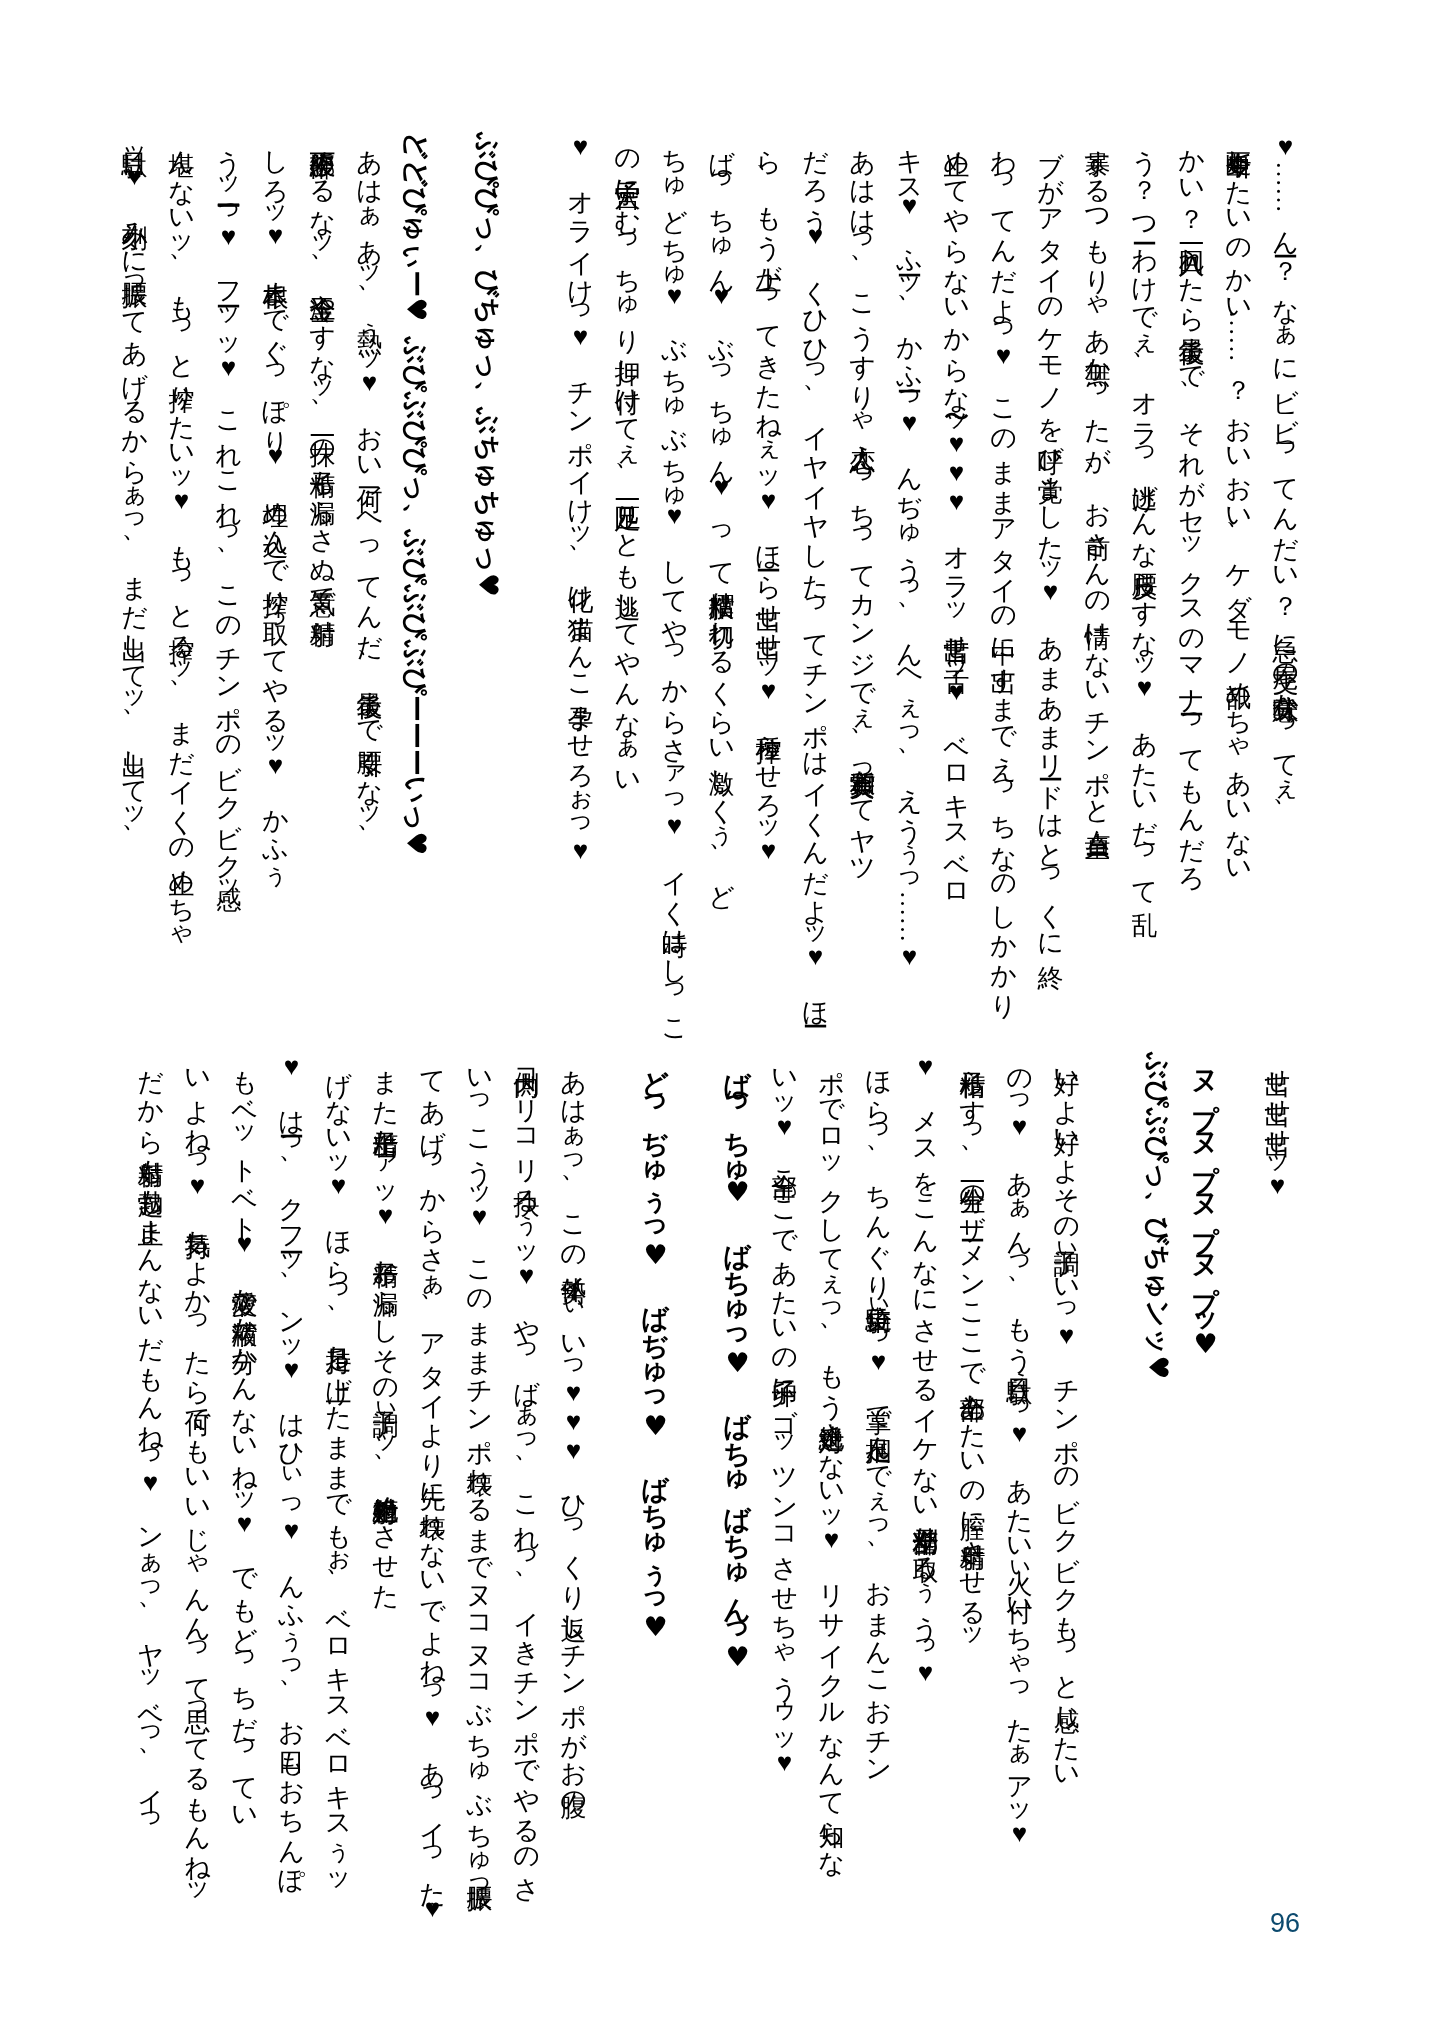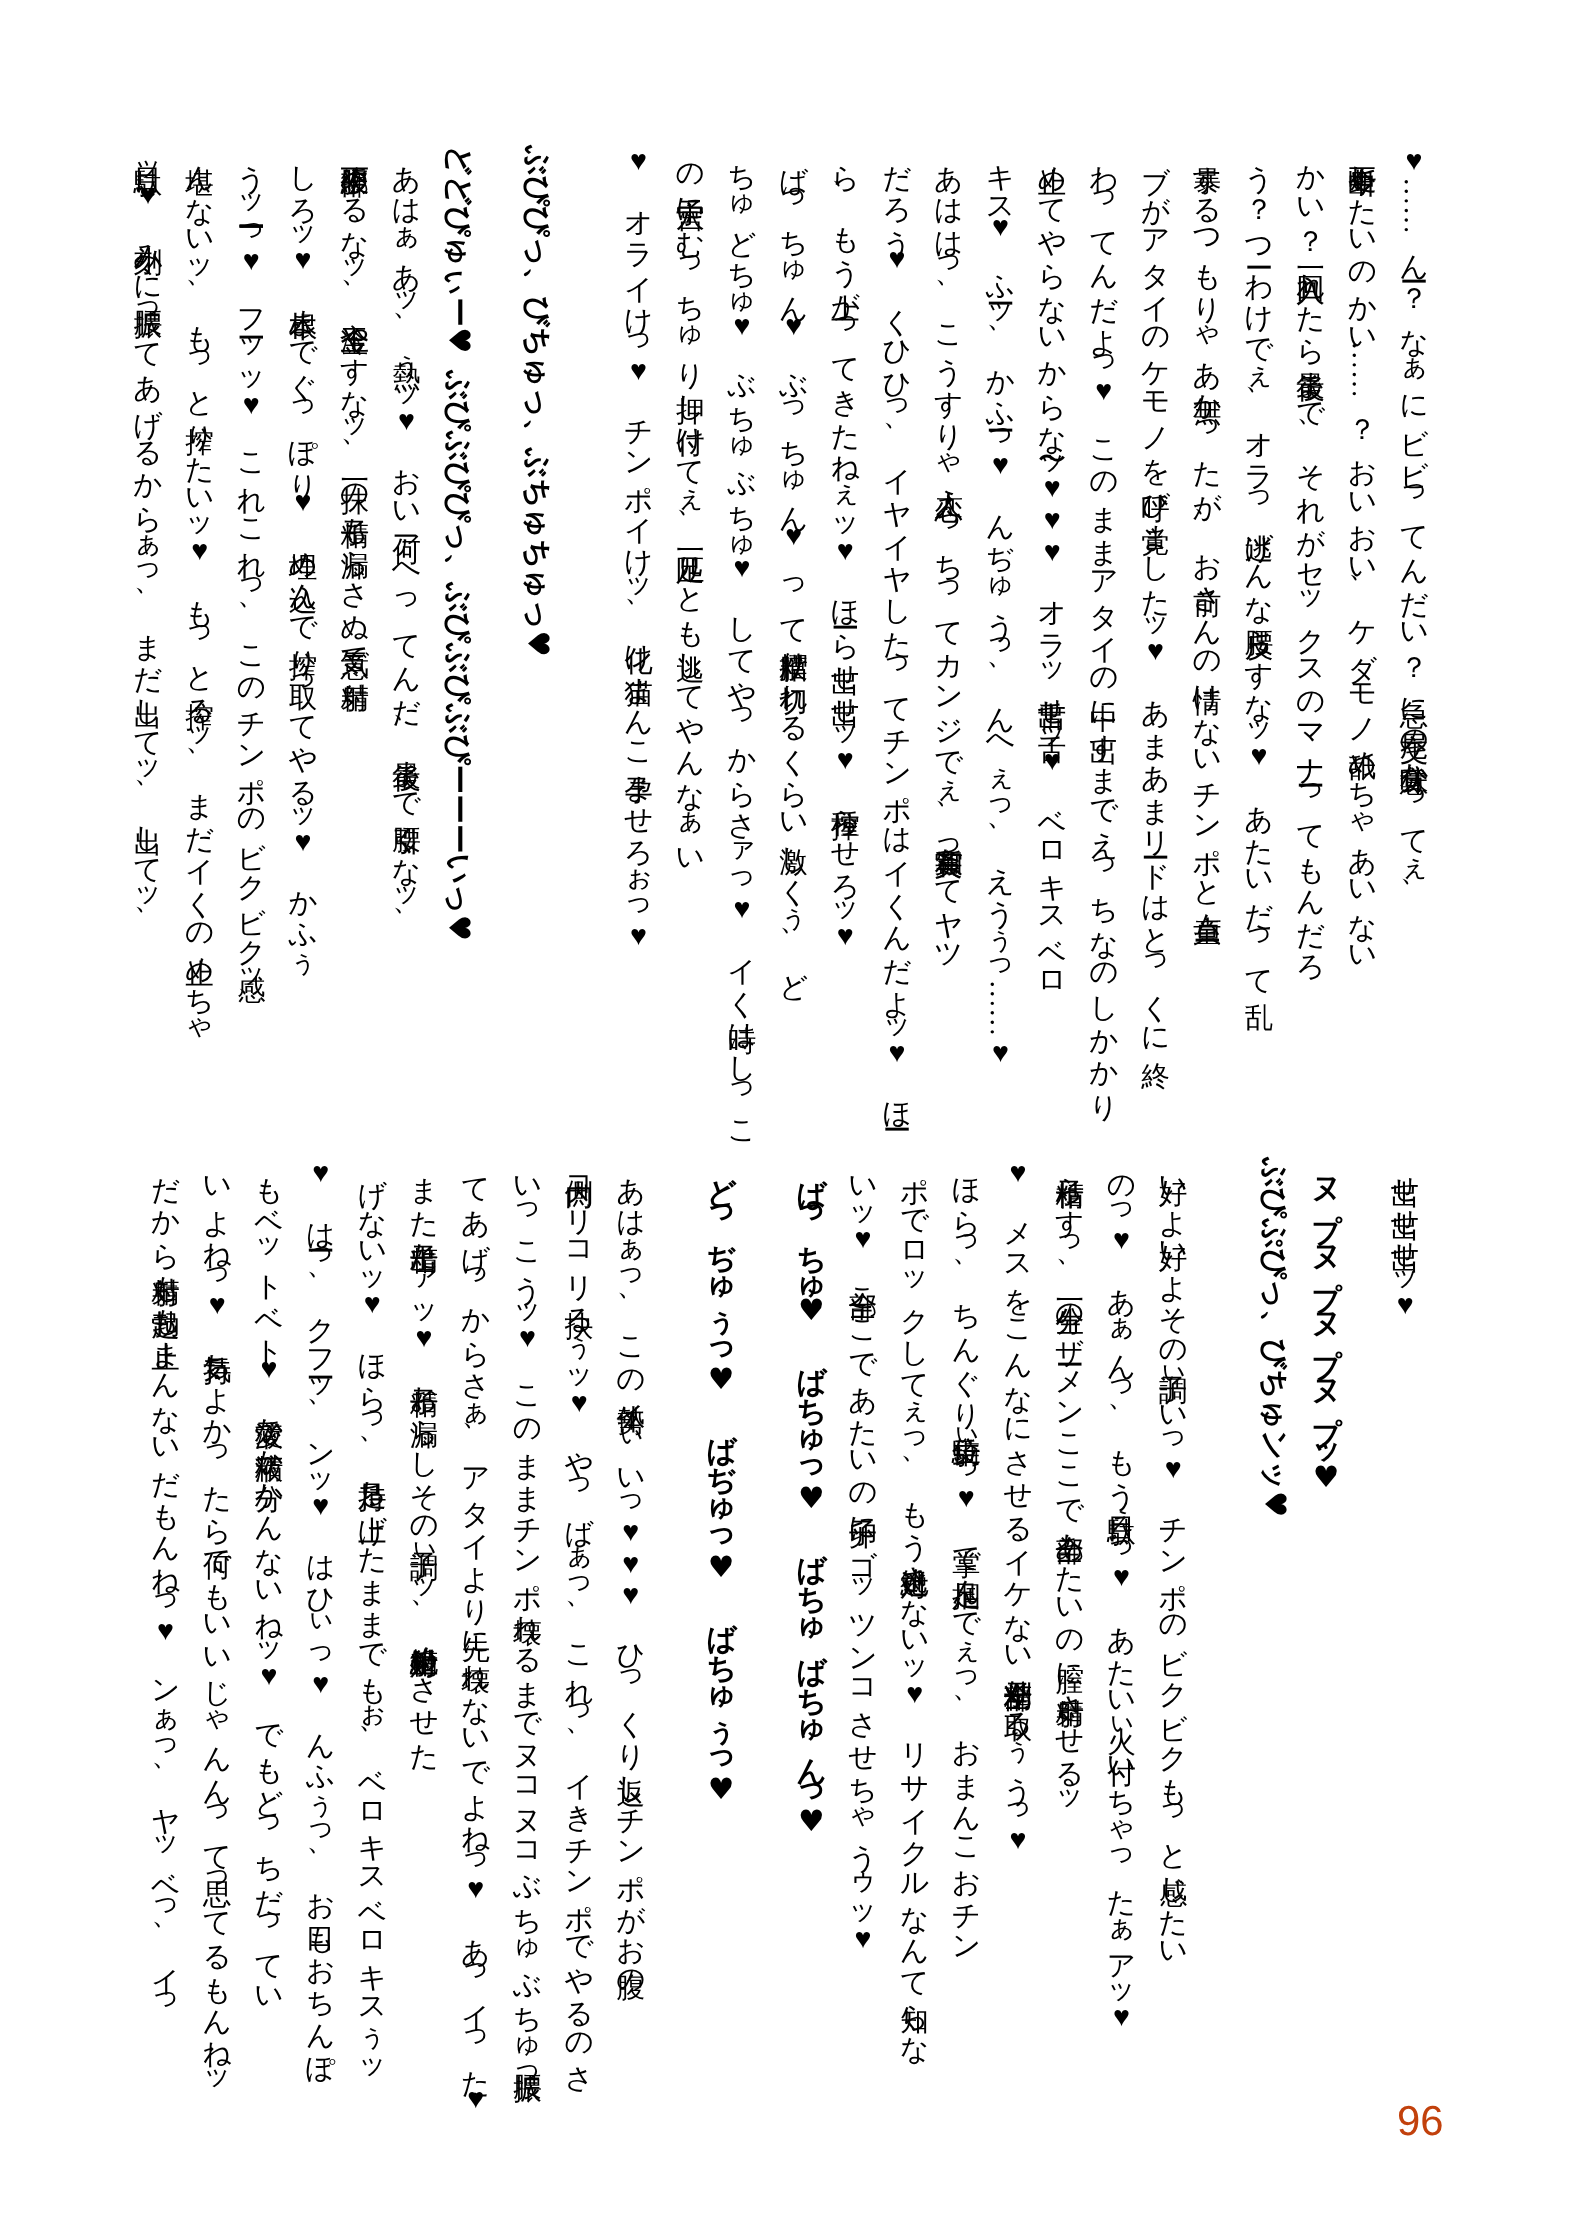--- a/index.html
+++ b/index.html
@@ -32,22 +32,22 @@
     font-size:27px;
   }
   .side{text-orientation:sideways;}
   .gap-s{margin-right:25px;}
   .gap-m{margin-right:35px;}
   .gap-l{margin-right:45px;}
   .page-number{
     position:absolute;
     left:1270px;top:1908px;
     font-family:"Liberation Sans","DejaVu Sans",sans-serif;
-    font-size:38px;
-    color:#c2410c;
+    font-size:27px;
+    color:#0c4a6e;
     text-align:center;
   }
 </style>
 </head>
 <body>
 
 <div class="page">
 
   <section class="vblock block-top">
     <div class="col">♥……んー？ なぁにビビってんだい？ 急に交尾の意味分かってぇ、</div>

